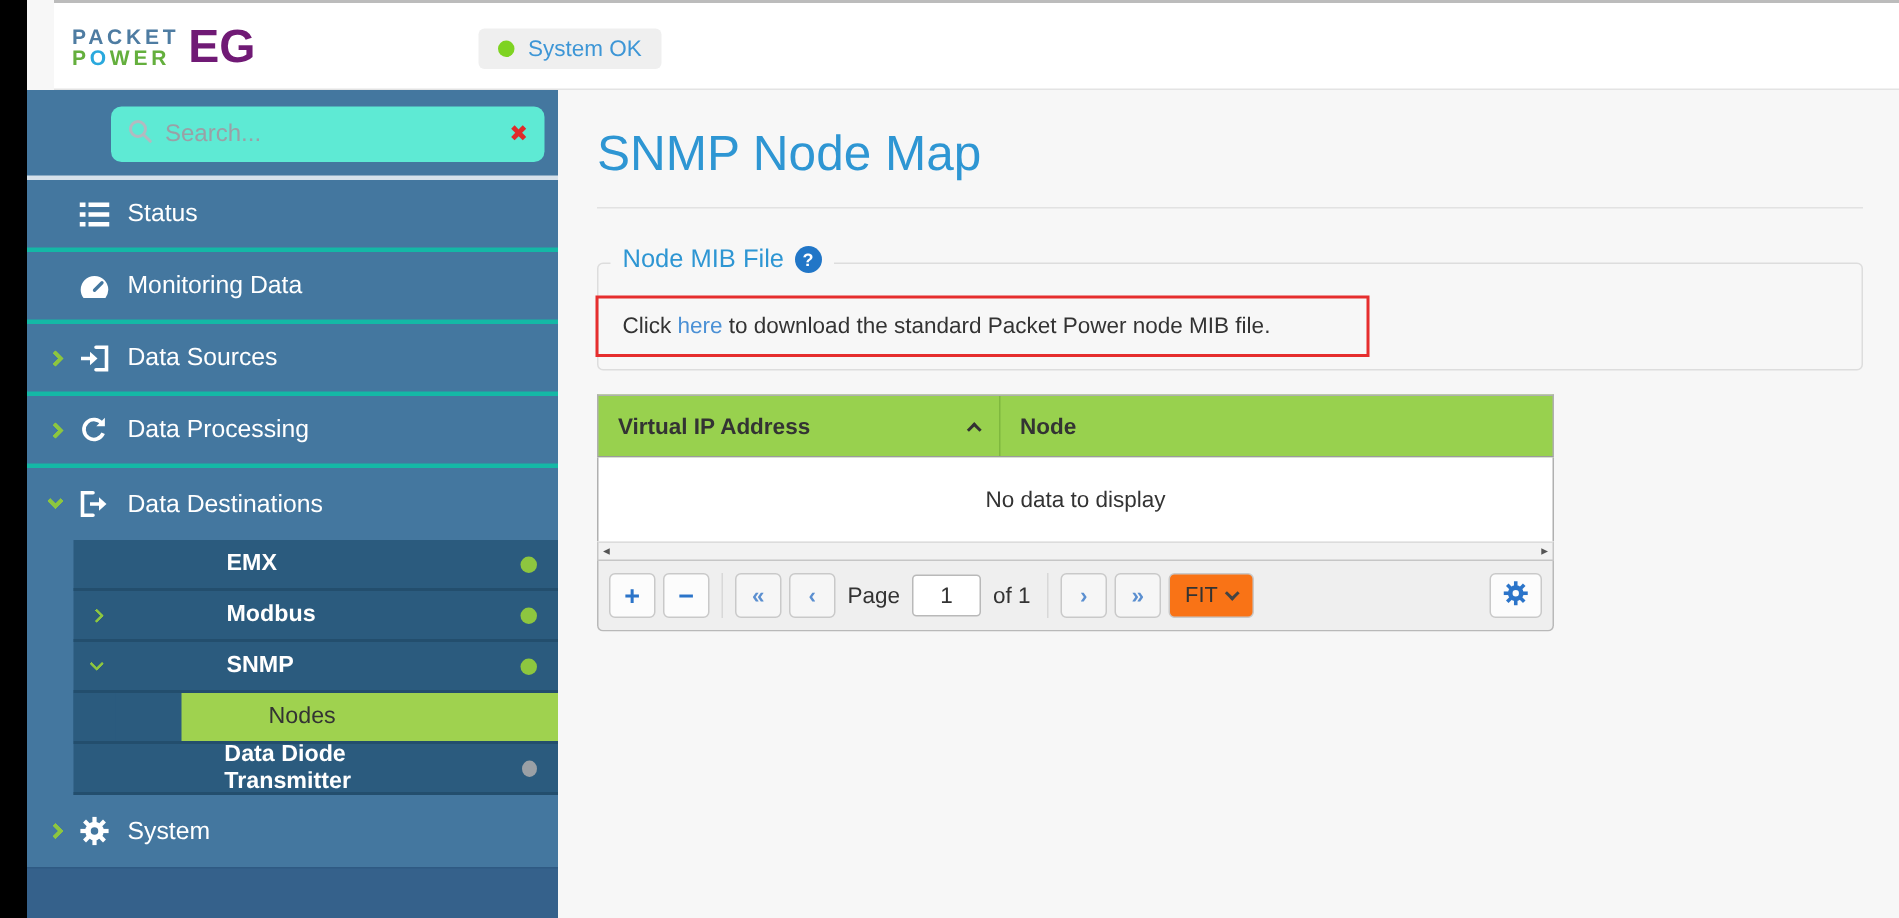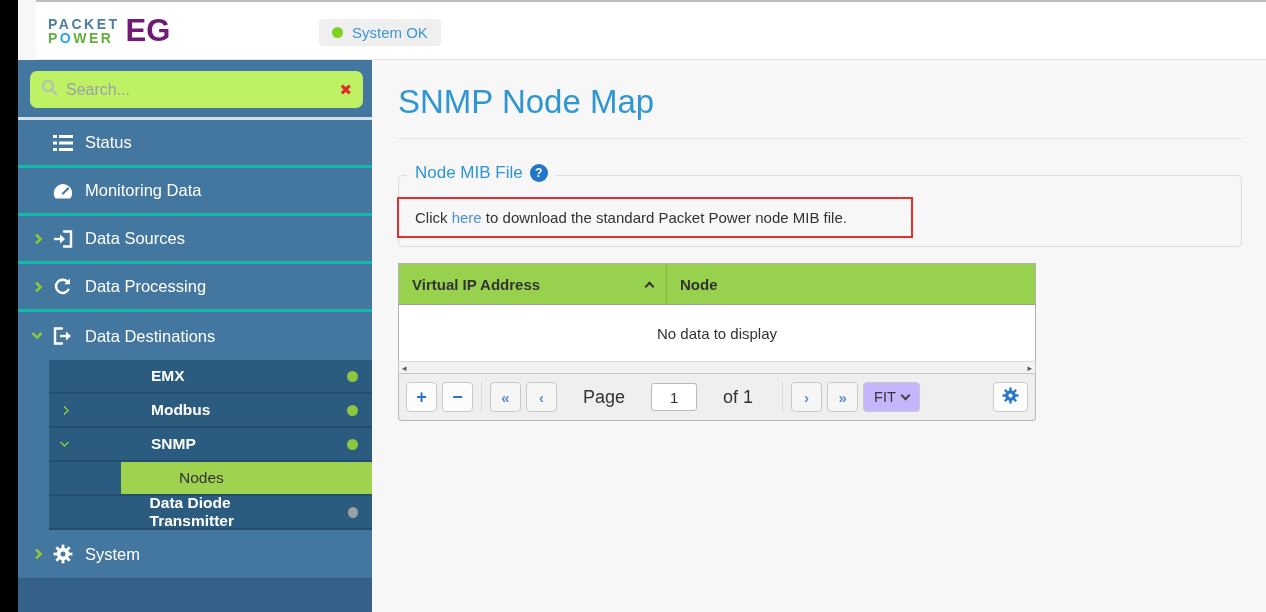--- a/index.html
+++ b/index.html
@@ -38,22 +38,22 @@
     color:#3d96d6;font-size:15px;}
   .dot{width:11px;height:11px;border-radius:50%;display:inline-block;}
   .dot.ok{background:var(--status-ok-green);}
   .dot.green{background:var(--accent-green);}
   .dot.gray{background:#9aa0a6;}
 
   
   .sidebar{position:absolute;left:18px;top:60px;width:354px;bottom:0;background:var(--sidebar-blue);
     display:flex;flex-direction:column;}
   .search-wrap{padding:11px 9px 9px 12px;}
-  .search-box{height:37px;background:#bef264;border-radius:7px;display:flex;align-items:center;
-    padding:0 11px;gap:8px;}
+  .search-box{height:37px;background:#5eead4;border-radius:7px;display:flex;align-items:center;
+    padding:0 11px;gap:8px;margin-left:44px;}
   .search-box input{flex:1;border:none;outline:none;font-size:16px;color:#555;
     font-family:"Liberation Sans","DejaVu Sans",sans-serif;background:transparent;}
   .search-box input::placeholder{color:#9aa0a6;}
   .clear-x{color:#e02b2b;font-size:15px;font-weight:bold;cursor:pointer;line-height:1;}
 
   .nav{border-top:3px solid #d6e1ea;}
   .nav-item{height:48px;border-bottom:3px solid #14b8a6;display:flex;align-items:center;
     color:#fff;font-size:16.5px;cursor:pointer;}
   .nav-item.no-sep{border-bottom:none;}
   .slot-chev{width:18px;margin-left:10px;display:flex;justify-content:center;align-items:center;}
@@ -107,24 +107,24 @@
     display:flex;justify-content:space-between;align-items:center;padding:0 3px;
     font-size:9px;color:#555;cursor:pointer;}
   .toolbar{height:47px;background:#efefef;border:1px solid #b9b9b9;border-top:none;
     border-radius:0 0 4px 4px;display:flex;align-items:center;padding:0 7px;gap:5px;}
   .tb-btn{min-width:31px;height:30px;padding:0 7px;background:#fcfcfc;border:1px solid #c9c9c9;
     border-radius:4px;color:var(--toolbar-glyph-blue);font-size:15px;font-weight:bold;
     display:flex;align-items:center;justify-content:center;cursor:pointer;}
   .tb-btn.pm{font-size:18px;}
   .tb-btn.arrow{background:#f6f6f6;color:#5b8fd0;}
   .tb-sep{width:1px;height:30px;background:#d8d8d8;margin:0 3px;}
-  .tb-label{font-size:18px;color:#333;margin:0 21px;}
+  .tb-label{font-size:15px;color:#333;margin:0 3px;}
   .page-input{width:46px;height:28px;border:1px solid #b9b9b9;border-radius:3px;text-align:center;
     font-size:15px;color:#333;font-family:"Liberation Sans","DejaVu Sans",sans-serif;outline:none;background:#fff;}
-  .fit-select{height:30px;background:#c4b5fd;border:1px solid #c9c9c9;border-radius:4px;
+  .fit-select{height:30px;background:#f97316;border:1px solid #c9c9c9;border-radius:4px;
     display:flex;align-items:center;gap:6px;padding:0 10px;font-size:14.5px;color:#333;cursor:pointer;}
   .fit-chev{width:7px;height:7px;border-right:2px solid #444;border-bottom:2px solid #444;
     transform:rotate(45deg);margin-top:-3px;}
   .gear-btn{margin-left:auto;width:35px;}
 </style>
 </head>
 <body>
 
 <div class="screen">
   <div class="black-strip"></div>

